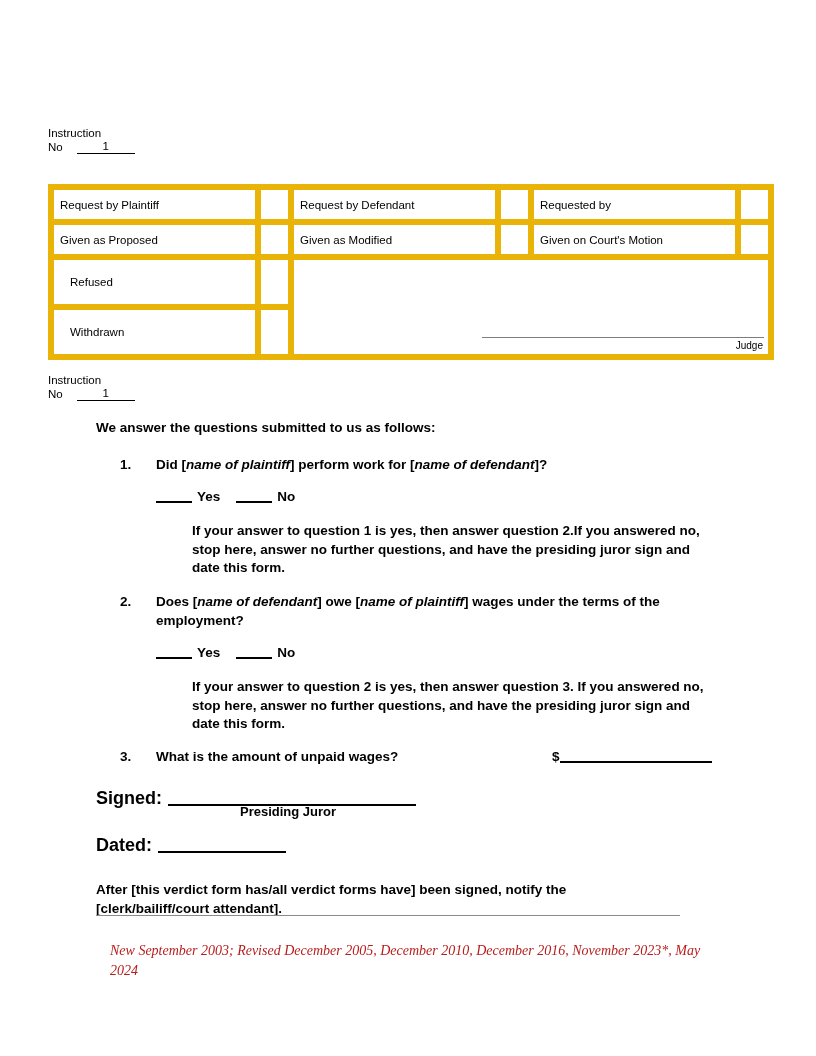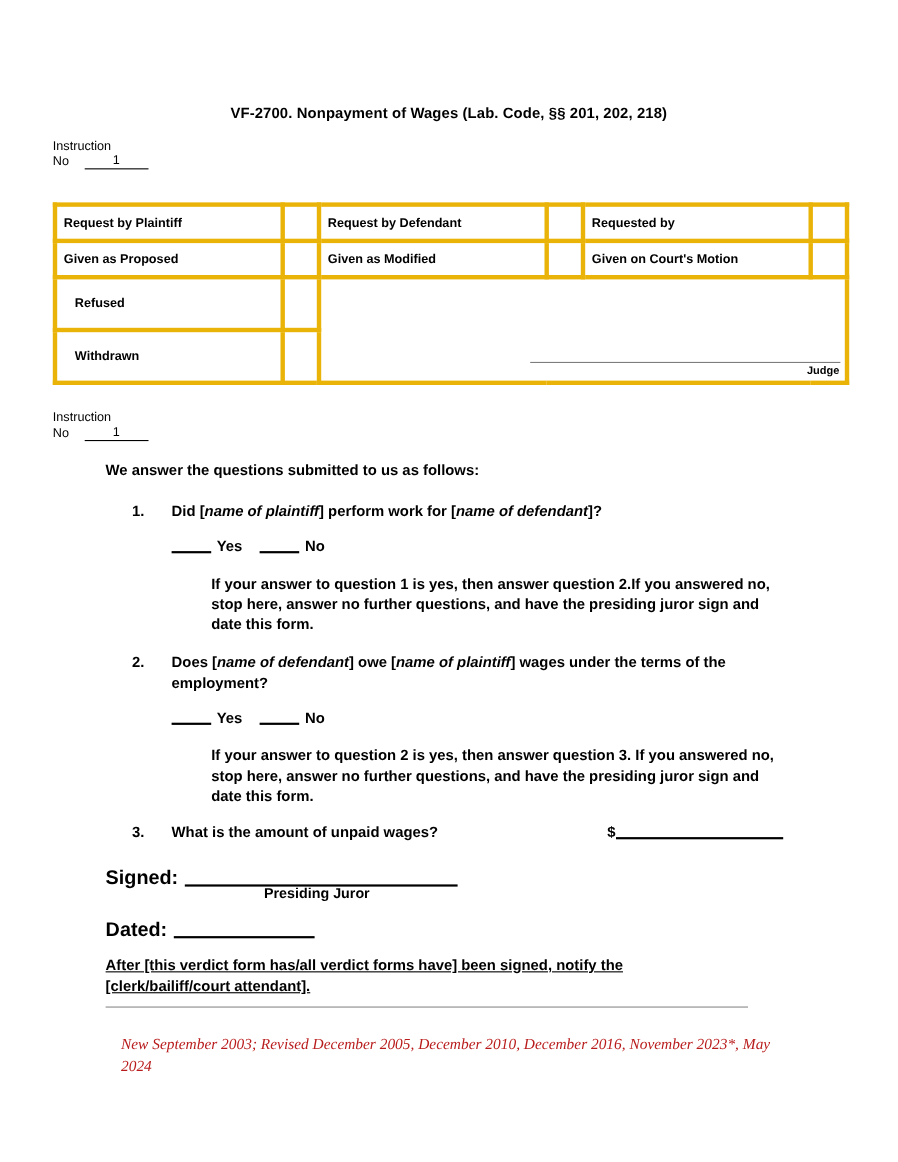--- a/index.html
+++ b/index.html
@@ -67,25 +67,24 @@
     position: absolute;
     top: 184px;
     left: 48px;
     width: 720px;
     border-collapse: collapse;
     table-layout: fixed;
     font-size: 11.5px;
     font-weight: normal;
   }
   .disp-table td {
-    border: 4px solid #eab308;
+    border: 6px solid #eab308;
     padding: 6px 0 6px 6px;
     vertical-align: middle;
     height: 17px;
-    font-weight: bold;
   }
   .disp-table td.chk {
     padding: 0;
   }
   .disp-table td.tall {
     height: 32px;
     padding-left: 16px;
   }
   .judge-cell {
     position: relative;
@@ -245,21 +244,20 @@
     font-size: 14px;
     line-height: 20px;
     color: #b91c1c;
   }
 </style>
 </head>
 <body>
 
 <div class="page">
 
-  <div class="doc-title">VF-2700. Nonpayment of Wages (Lab. Code, §§ 201, 202, 218)</div>
 
   <div class="instr-block" id="instr-1">
     <span class="instr-word">Instruction</span>
     <span class="instr-row">
       <span class="instr-no-label">No</span>
       <span class="instr-no-value">1</span>
     </span>
   </div>
 
   <table class="disp-table">
@@ -343,20 +341,20 @@
 
     <div class="signed-row" style="top:368px;">
       <span>Signed:</span><span class="blank-signed"></span>
     </div>
     <div class="presiding-juror" style="top:384px;">Presiding Juror</div>
 
     <div class="signed-row" style="top:415px;">
       <span>Dated:</span><span class="blank-dated"></span>
     </div>
 
-    <div class="after-para" style="top:448px;text-decoration:underline;">After [this verdict form has/all verdict forms have] been signed, notify the [clerk/bailiff/court attendant].</div>
+    <div class="after-para" style="top:460px;">After [this verdict form has/all verdict forms have] been signed, notify the [clerk/bailiff/court attendant].</div>
 
     <div class="footer-rule" style="top:495px;"></div>
 
     <div class="footer-note" style="top:521px;">New September 2003; Revised December 2005, December 2010, December 2016, November 2023*,  May 2024</div>
 
   </div>
 </div>
 
 </body></html>

